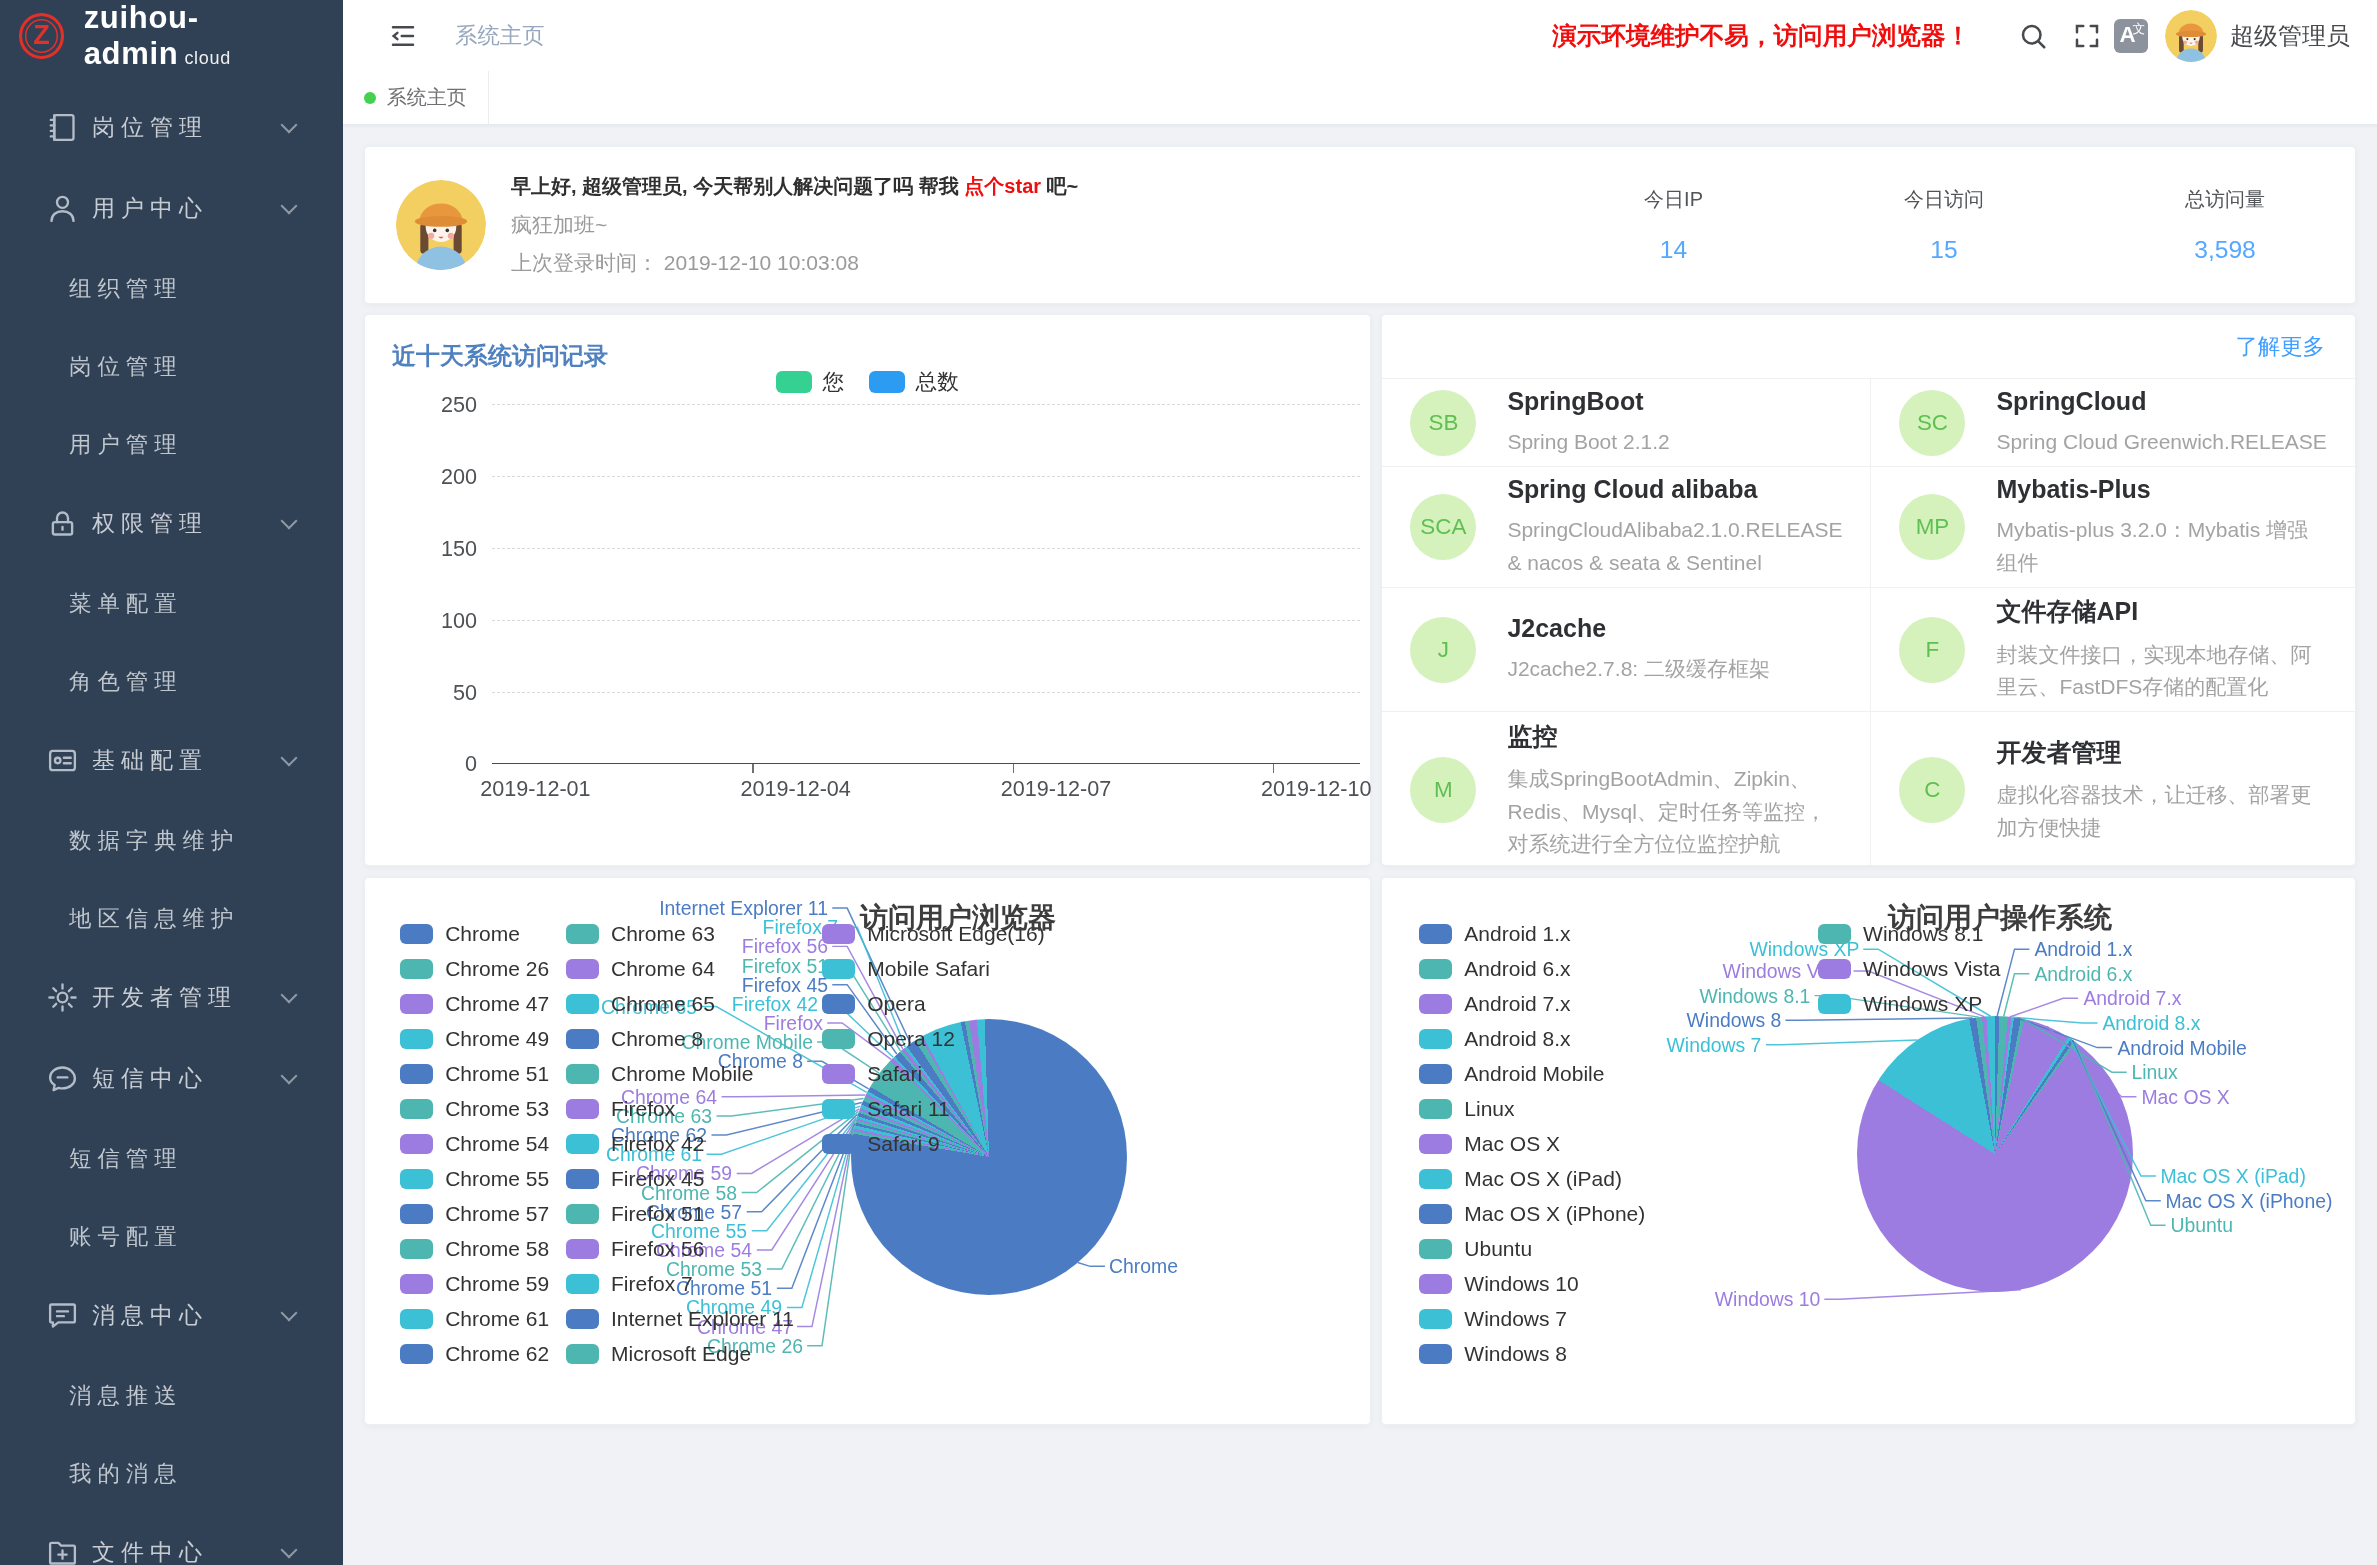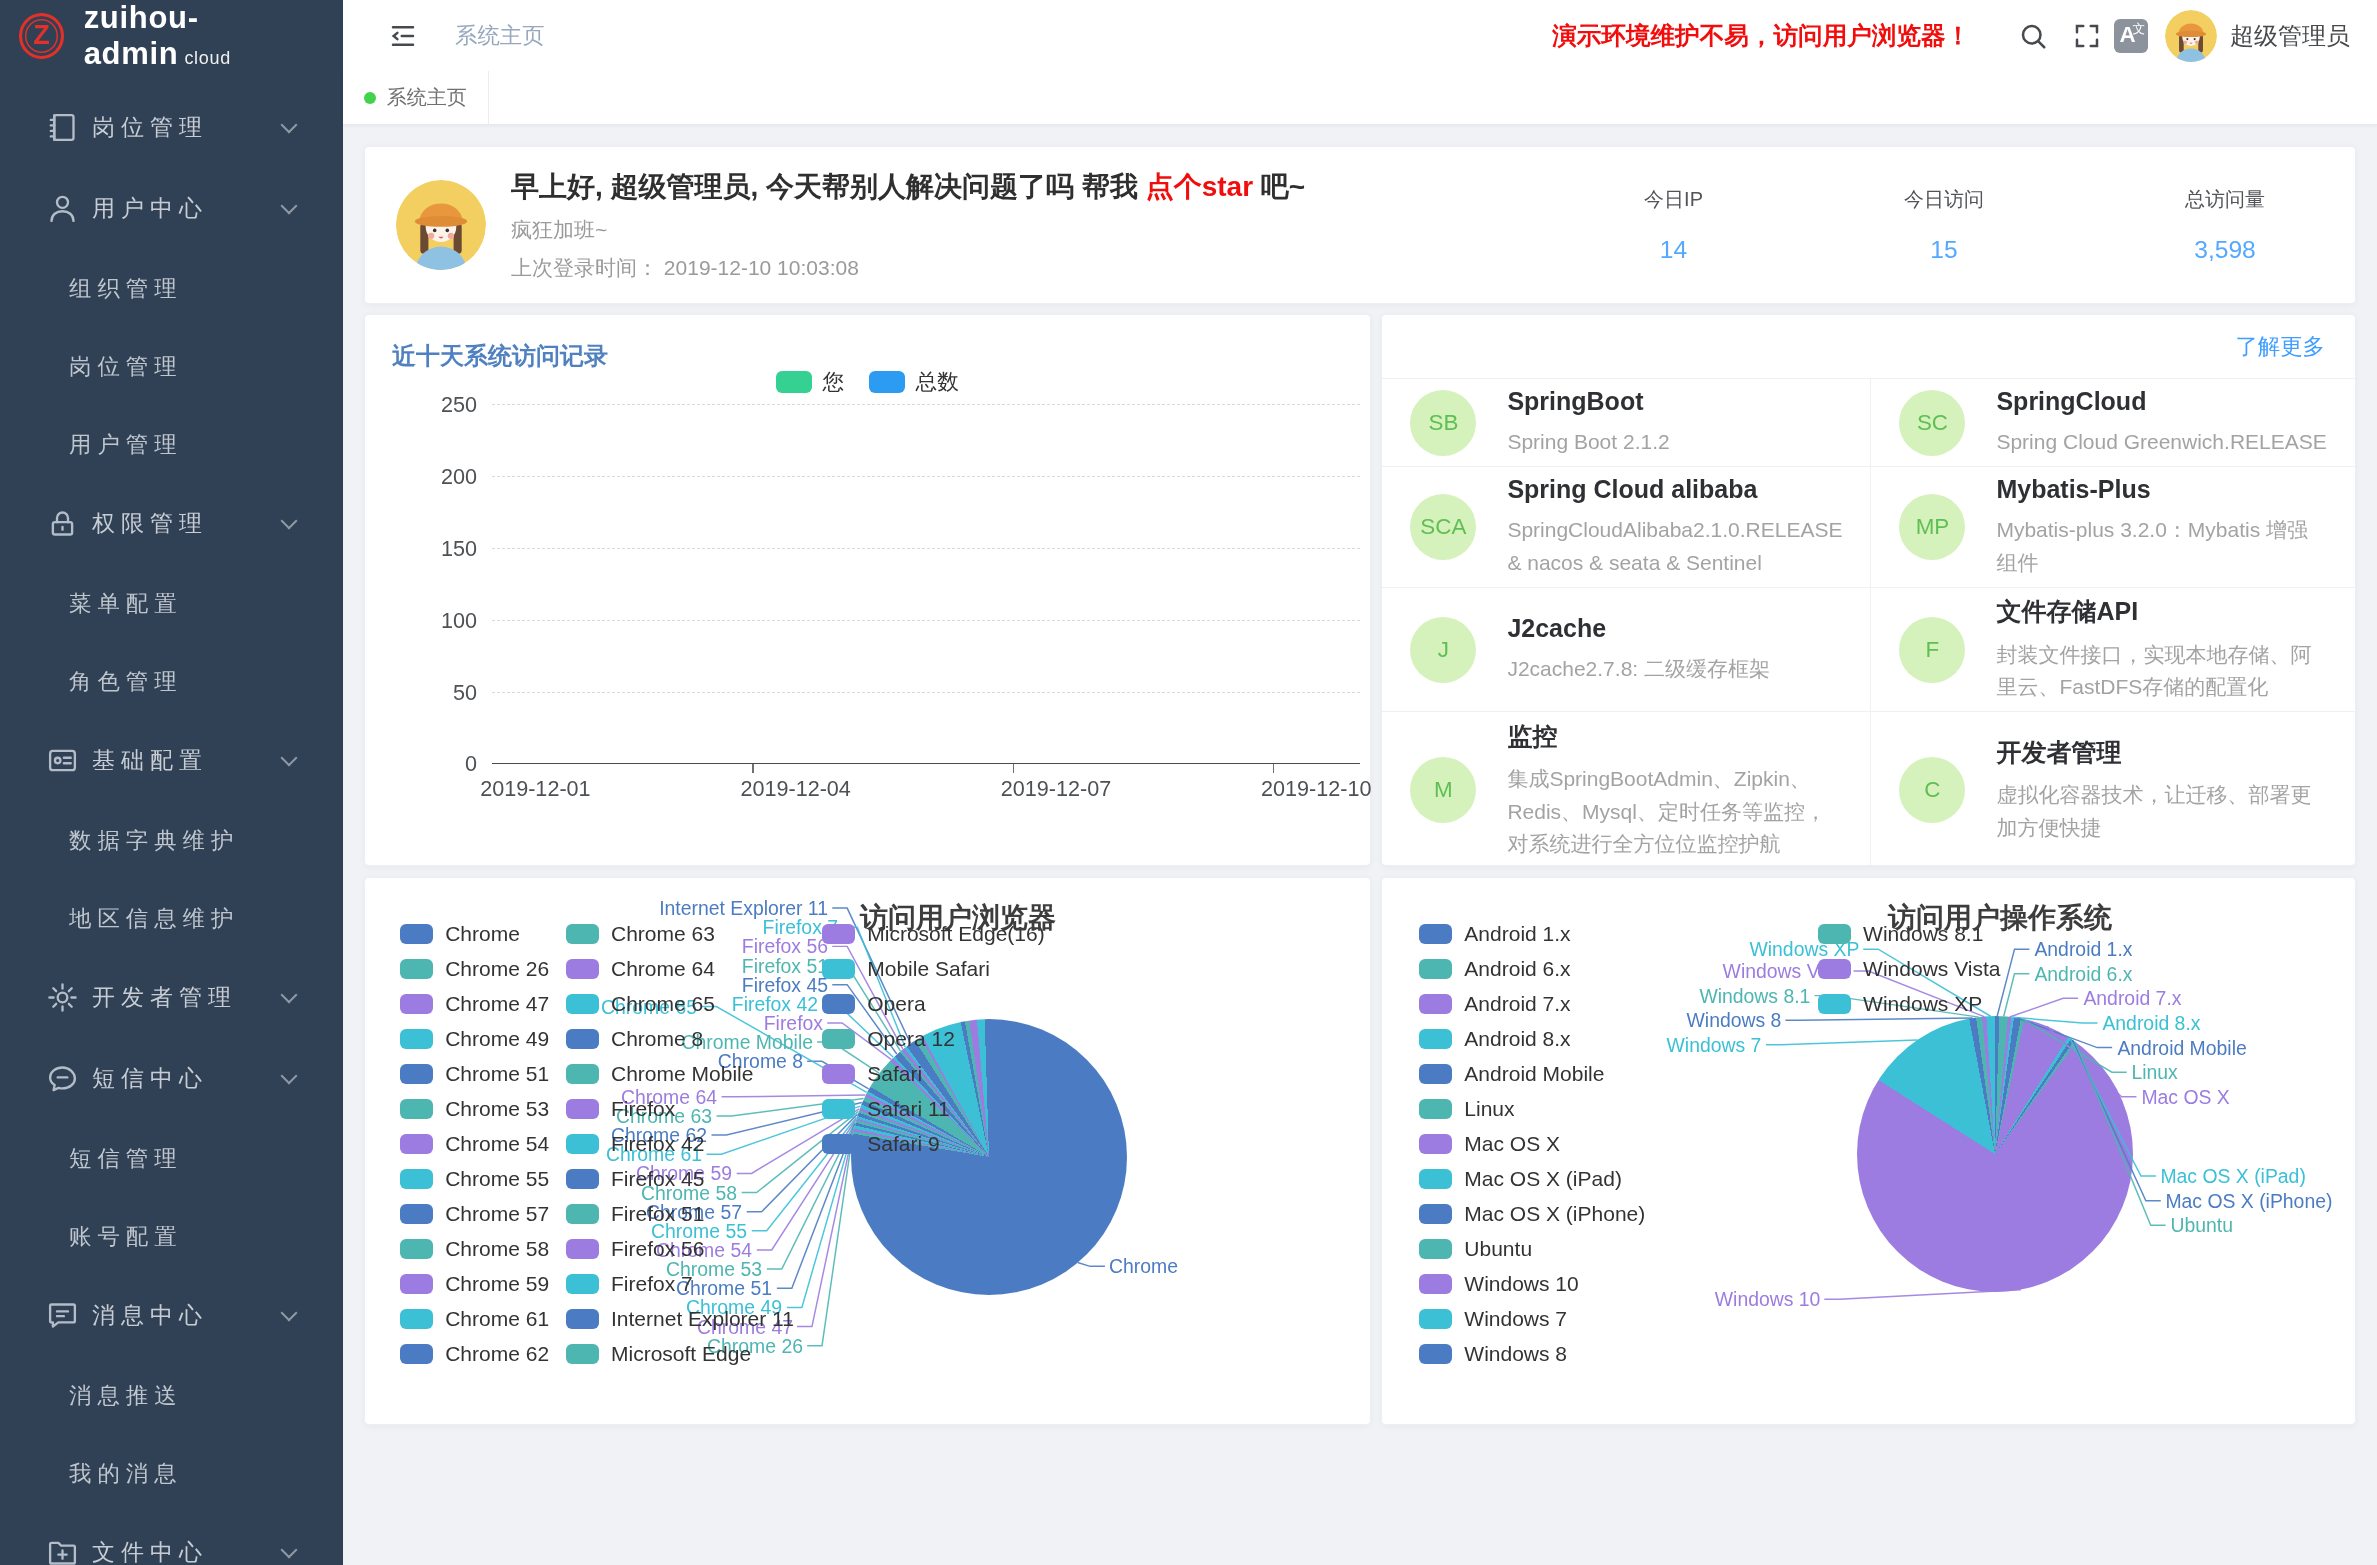--- a/index.html
+++ b/index.html
@@ -46,21 +46,21 @@
     font-size:20px; color:#6e7073; cursor:pointer; }
   .tab .dot { width:12px; height:12px; border-radius:50%; background:#43d14e; margin-right:10.4px; }
 
   .content { flex:1; padding:21px; overflow:hidden; }
   .card { background:#fff; border:0.7px solid #ebeef5; border-radius:4.5px; box-shadow:0 1.5px 7.5px rgba(0,0,0,.04); }
 
   
   .greeting { height:158px; display:flex; align-items:center; padding:0 90px 0 31px; margin-bottom:10.4px; }
   .g-avatar { width:90px; height:90px; border-radius:50%; overflow:hidden; flex:none; }
   .g-text { margin-left:25px; }
-  .g-title { font-size:28px; font-weight:bold; color:#2f2f2f; margin-bottom:4px; }
+  .g-title { font-size:20px; font-weight:bold; color:#2f2f2f; margin-bottom:4px; }
   .star { color:#f20d0d; cursor:pointer; text-decoration:none; }
   .g-sub { font-size:21px; color:#9a9a9a; margin-top:10.4px; }
   .g-stats { margin-left:auto; display:flex; gap:201px; }
   .stat { text-align:center; }
   .stat .lb { font-size:20px; color:#525457; }
   .stat .vl { font-size:24.6px; color:#54a8ff; margin-top:22.4px; }
 
   
   .row { display:flex; gap:10.4px; margin-bottom:10.4px; }
   .charts-row { height:552px; }

